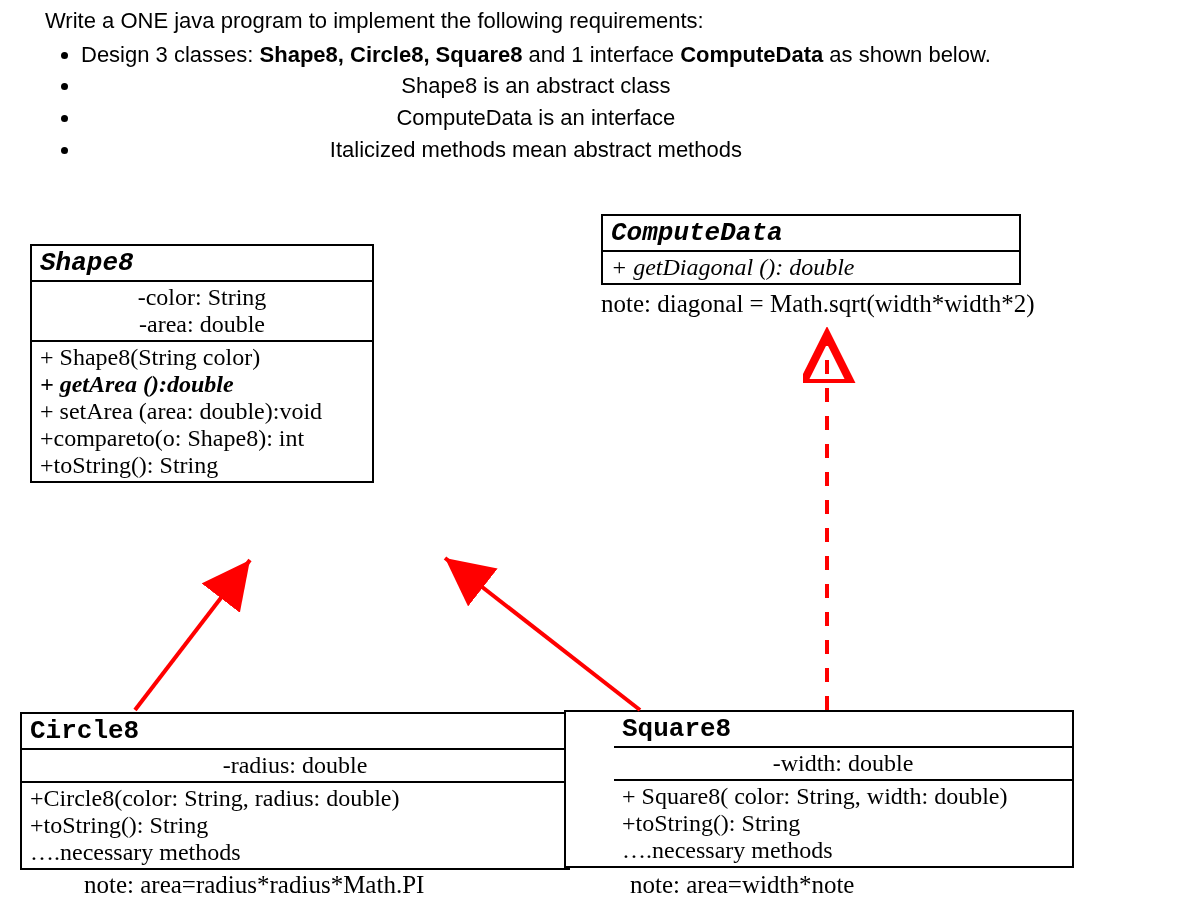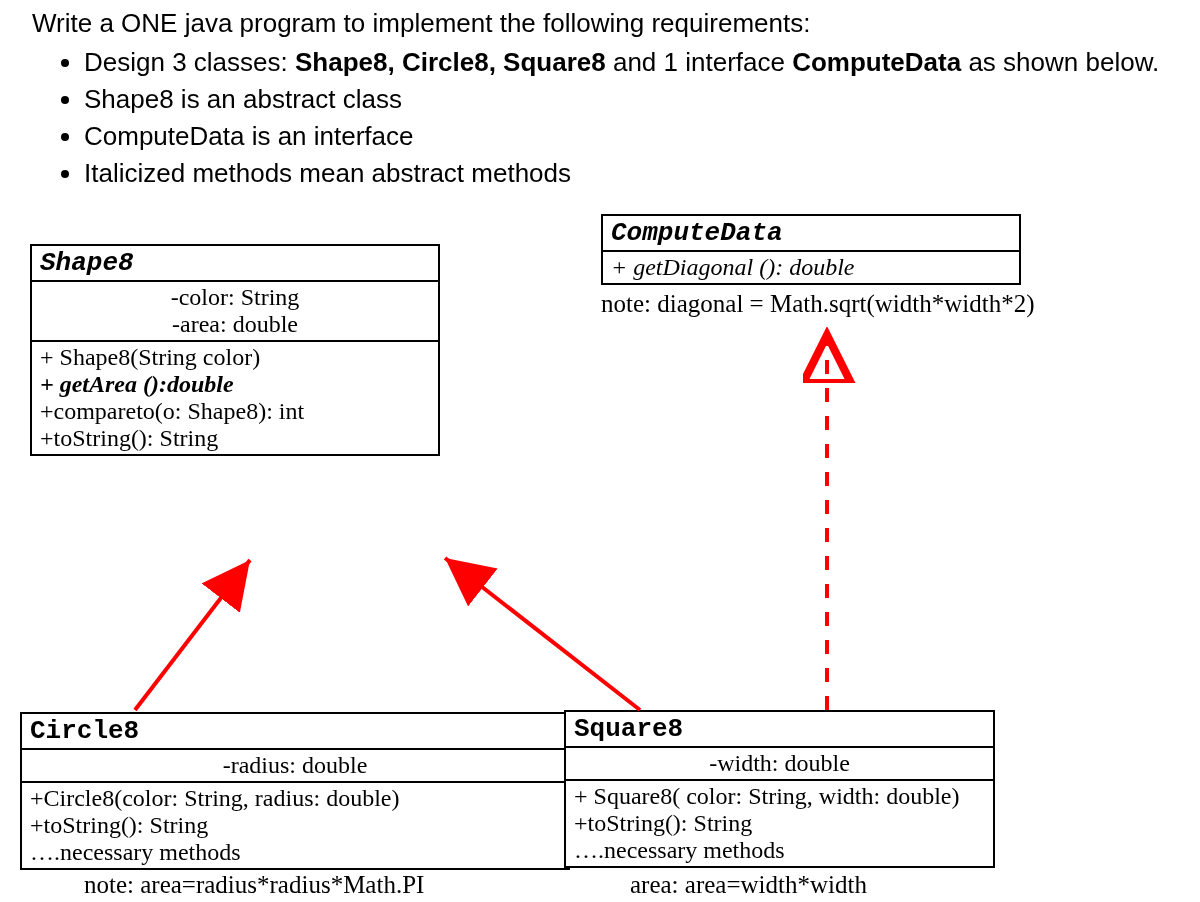--- a/index.html
+++ b/index.html
@@ -9,27 +9,28 @@
     margin: 0;
     padding: 0;
     width: 1200px;
     height: 902px;
     position: relative;
     color: #000;
   }
   .intro {
     position: absolute;
     top: 6px;
-    left: 32px;
-    font-size: 26px;
+    left: 45px;
+    font-size: 22px;
     line-height: 1.35;
   }
   .intro ul {
-    margin: 4px 0 0 52px;
+    margin: 4px 0 0 36px;
     padding: 0;
+    text-align: center;
   }
   .intro li {
     margin: 2px 0;
   }
   .bold { font-weight: bold; }
   .uml-box {
     position: absolute;
     border: 2px solid #000;
     background: #fff;
     font-size: 22px;
@@ -58,24 +59,24 @@
     font-weight: bold;
     font-style: italic;
     font-size: 26px;
   }
   .note {
     position: absolute;
     font-family: "Times New Roman", Times, serif;
     font-size: 25px;
   }
   
-  #shape8-box   { top: 244px; left: 30px;  width: 410px; }
+  #shape8-box   { top: 244px; left: 30px;  width: 344px; }
   #compute-box  { top: 214px; left: 601px; width: 420px; }
   #circle8-box  { top: 712px; left: 20px;  width: 550px; }
-  #square8-box  { top: 710px; left: 564px; width: 431px; }
+  #square8-box  { top: 710px; left: 564px; width: 510px; padding-left: 48px; }
 
   svg.arrows {
     position: absolute;
     top: 0; left: 0;
     width: 1200px; height: 902px;
     pointer-events: none;
   }
 </style>
 </head>
 <body>
@@ -94,20 +95,21 @@
 
 <div id="shape8-box" class="uml-box">
   <div class="uml-title mono-title">Shape8</div>
   <div class="uml-attrs">
     <div class="uml-line">-color: String</div>
     <div class="uml-line">-area: double</div>
   </div>
   <div class="uml-ops">
     <div class="uml-line">+ Shape8(String color)</div>
     <div class="uml-line italic bold">+ getArea ():double</div>
+    <div class="uml-line">+ setArea (area: double):void</div>
     <div class="uml-line">+compareto(o: Shape8): int</div>
     <div class="uml-line">+toString(): String</div>
   </div>
 </div>
 
 <div id="compute-box" class="uml-box">
   <div class="uml-title mono-title" style="font-style:italic">ComputeData</div>
   <div class="uml-ops">
     <div class="uml-line italic">+ getDiagonal (): double</div>
   </div>
@@ -131,21 +133,21 @@
   <div class="uml-title mono-title" style="font-style:normal">Square8</div>
   <div class="uml-attrs">
     <div class="uml-line">-width: double</div>
   </div>
   <div class="uml-ops">
     <div class="uml-line">+ Square8( color: String, width: double)</div>
     <div class="uml-line">+toString(): String</div>
     <div class="uml-line">….necessary methods</div>
   </div>
 </div>
-<div class="note" style="top:871px; left:630px;">area: area=width*width</div>
+<div class="note" style="top:871px; left:630px;">note: area=width*note</div>
 
 <svg class="arrows">
   <defs>
     <marker id="tri" markerWidth="14" markerHeight="14" refX="12" refY="6" orient="auto">
       <path d="M0,0 L12,6 L0,12 Z" fill="red"></path>
     </marker>
     <marker id="tri-open" markerWidth="14" markerHeight="14" refX="12" refY="6" orient="auto">
       <path d="M0,0 L12,6 L0,12 Z" fill="none" stroke="red" stroke-width="2"></path>
     </marker>
   </defs>

